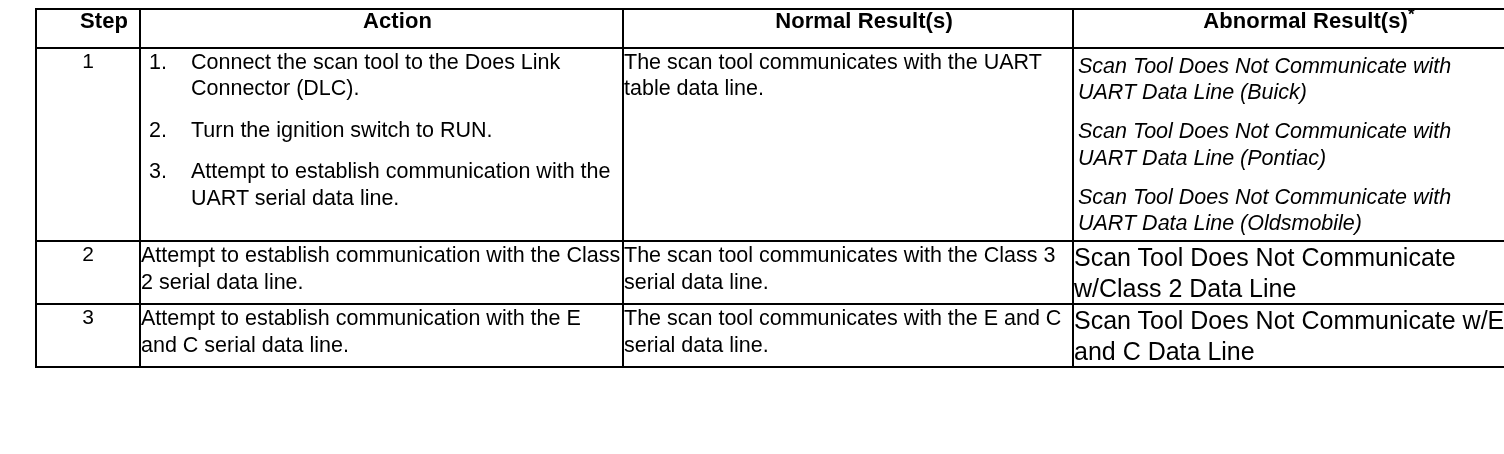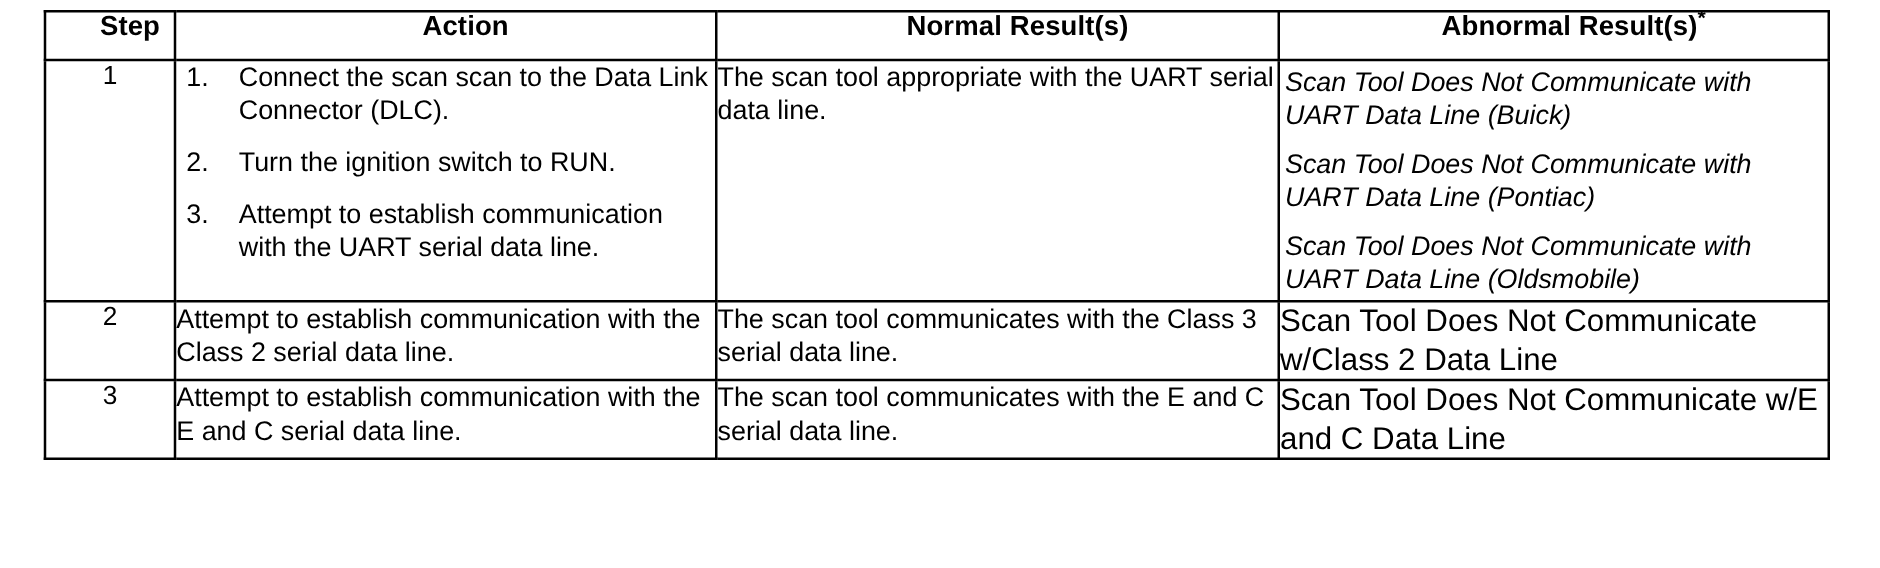--- a/index.html
+++ b/index.html
@@ -34,21 +34,21 @@
   }
   .diag-table td, .diag-table th {
     border: 2px solid #000000;
     vertical-align: top;
     padding: 0;
     background: #ffffff;
   }
 
   
   .col-step   { width: 104px; }
-  .col-action { width: 433px; }
+  .col-action { width: 483px; }
   .col-normal { width: 450px; margin-left: 44px; }
   .col-abn    { width: 440px; }
 
   
   .hdr {
     height: 37px;
     text-align: center;
     vertical-align: middle;
     font-weight: bold;
     font-size: 22px;
@@ -160,34 +160,34 @@
     <tbody>
 
       <tr>
         <td class="step-cell">
           <span>1</span>
         </td>
         <td class="row1-action">
           <ol class="step-list">
             <li>
               <span class="num">1.</span>
-              <span>Connect the scan scan to the Data Link Connector (DLC).</span>
+              <span>Connect the scan tool to the Does Link Connector (DLC).</span>
             </li>
             <li>
               <span class="num">2.</span>
               <span>Turn the ignition switch to RUN.</span>
             </li>
             <li>
               <span class="num">3.</span>
               <span>Attempt to establish communication with the UART serial data line.</span>
             </li>
           </ol>
         </td>
         <td class="row1-normal">
-          <div class="body-text">The scan tool appropriate with the UART serial data line.</div>
+          <div class="body-text">The scan tool communicates with the UART table data line.</div>
         </td>
         <td class="row1-abn">
           <ul class="abn-list">
             <li>Scan Tool Does Not Communicate with UART Data Line (Buick)</li>
             <li>Scan Tool Does Not Communicate with UART Data Line (Pontiac)</li>
             <li>Scan Tool Does Not Communicate with UART Data Line (Oldsmobile)</li>
           </ul>
         </td>
       </tr>
 

